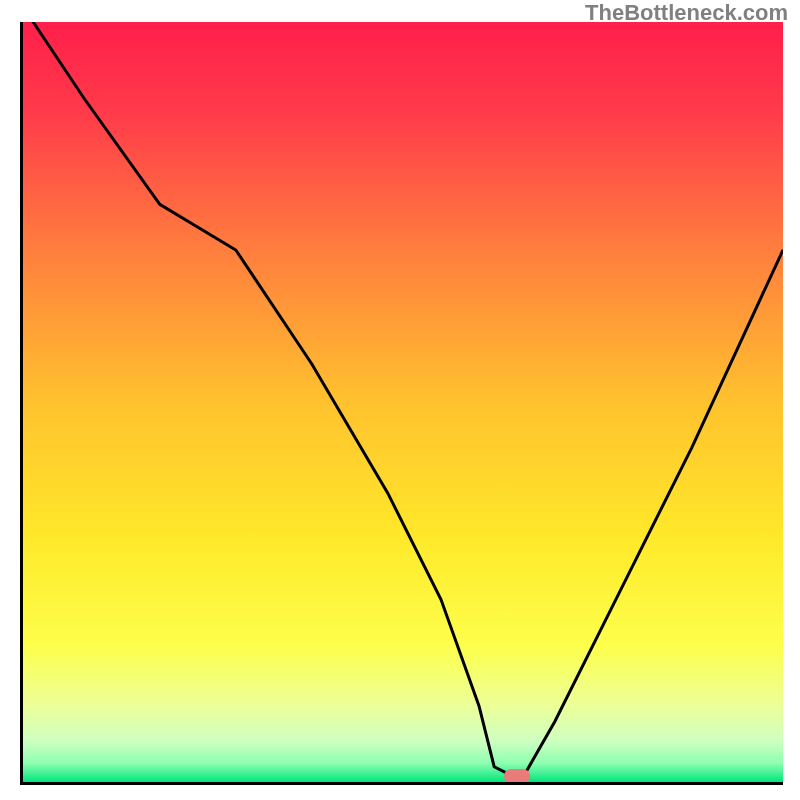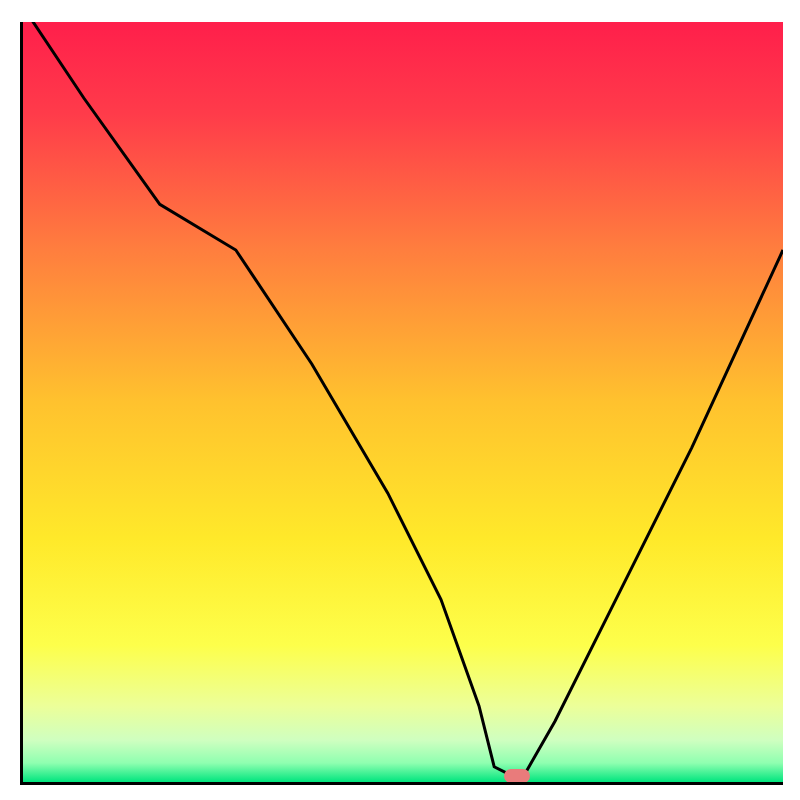--- a/index.html
+++ b/index.html
@@ -56,20 +56,21 @@
     width: 26px;
     height: 14px;
     border-radius: 7px;
     z-index: 6;
   }
 </style>
 </head>
 <body>
 
 <div class="container">
+  <div class="watermark">TheBottleneck.com</div>
 
   <div class="plot-area">
     <div class="gradient-fill" id="gradient-fill" style="background: linear-gradient(rgb(255, 31, 75) 0%, rgb(255, 59, 74) 12%, rgb(255, 126, 62) 30%, rgb(255, 194, 46) 50%, rgb(255, 233, 42) 68%, rgb(253, 255, 75) 82%, rgb(236, 255, 153) 90%, rgb(207, 255, 192) 94.5%, rgb(143, 255, 176) 97.5%, rgb(0, 229, 126) 100%);"></div>
 
     <svg class="curve" id="curve-svg" viewBox="0 0 100 100" preserveAspectRatio="none">
       <path id="curve-path" fill="none" stroke="#000000" stroke-width="3" vector-effect="non-scaling-stroke" d="M0.00 -2.00 L8.00 10.00 L18.00 24.00 L28.00 30.00 L38.00 45.00 L48.00 62.00 L55.00 76.00 L60.00 90.00 L62.00 98.00 L64.00 99.00 L66.00 99.00 L70.00 92.00 L78.00 76.00 L88.00 56.00 L100.00 30.00"></path>
     </svg>
 
     <div class="marker" id="optimum-marker" style="left: 481px; top: 746.92px; background: rgb(233, 123, 123);"></div>
   </div>

